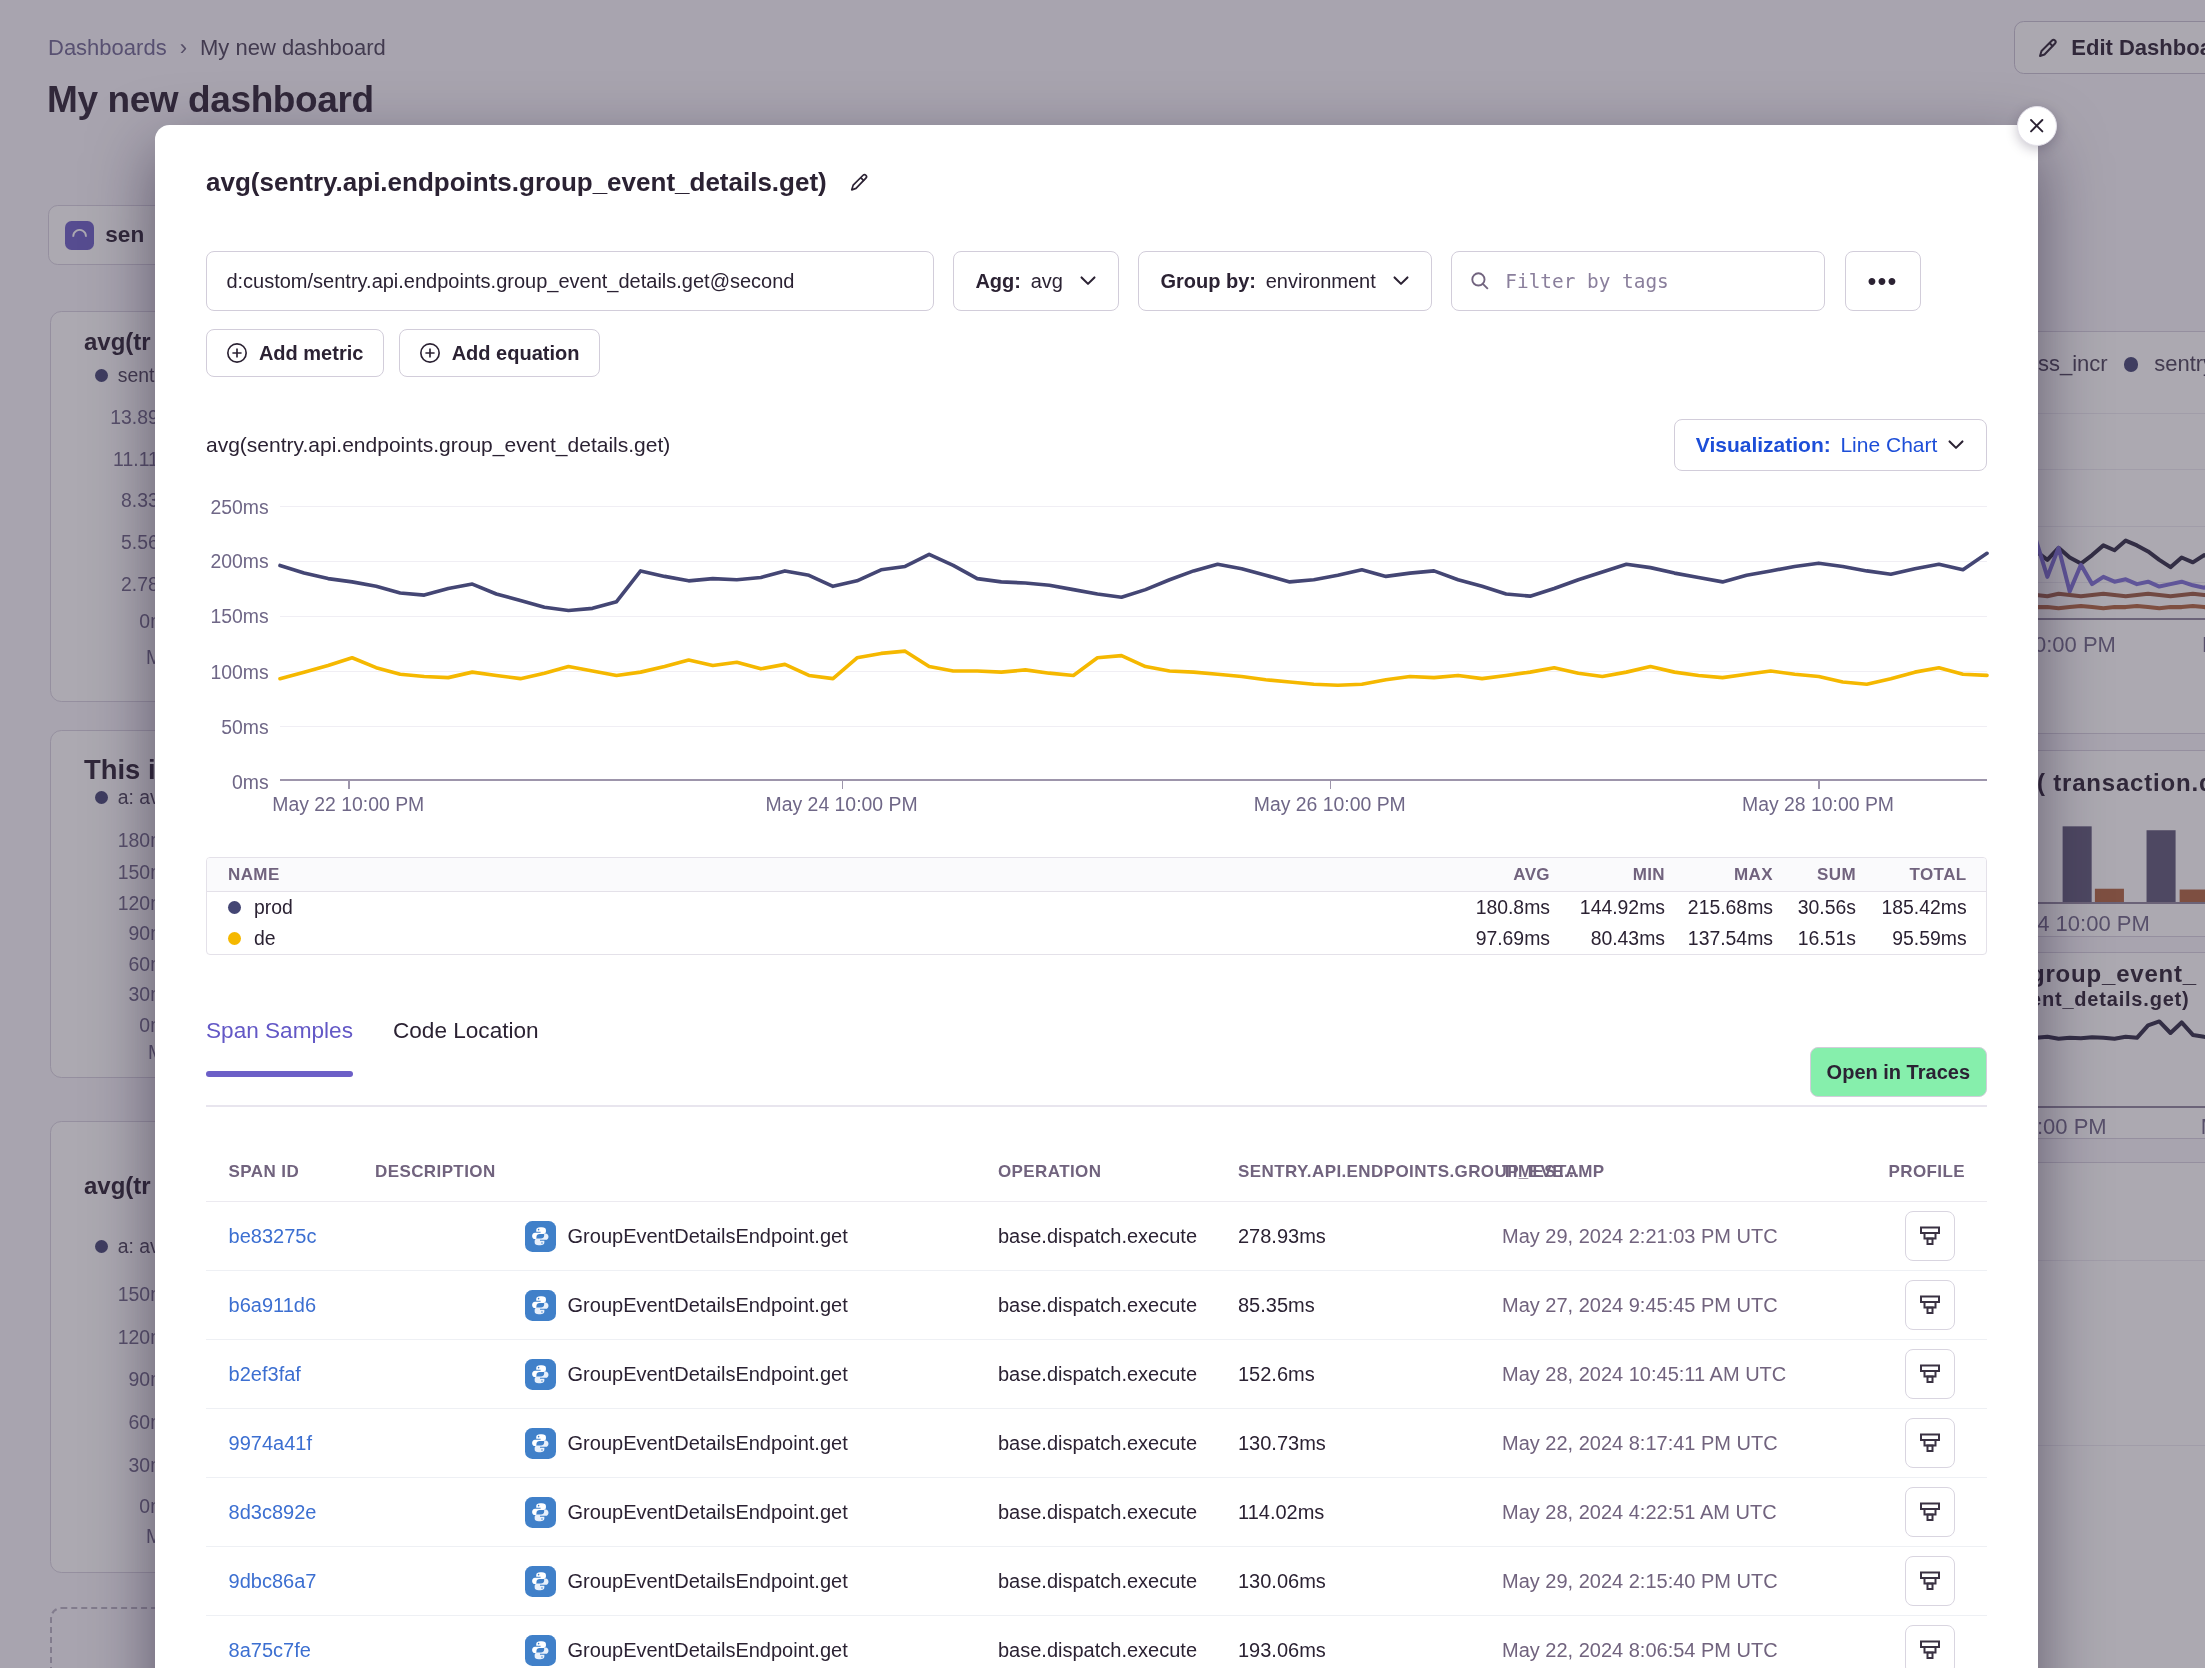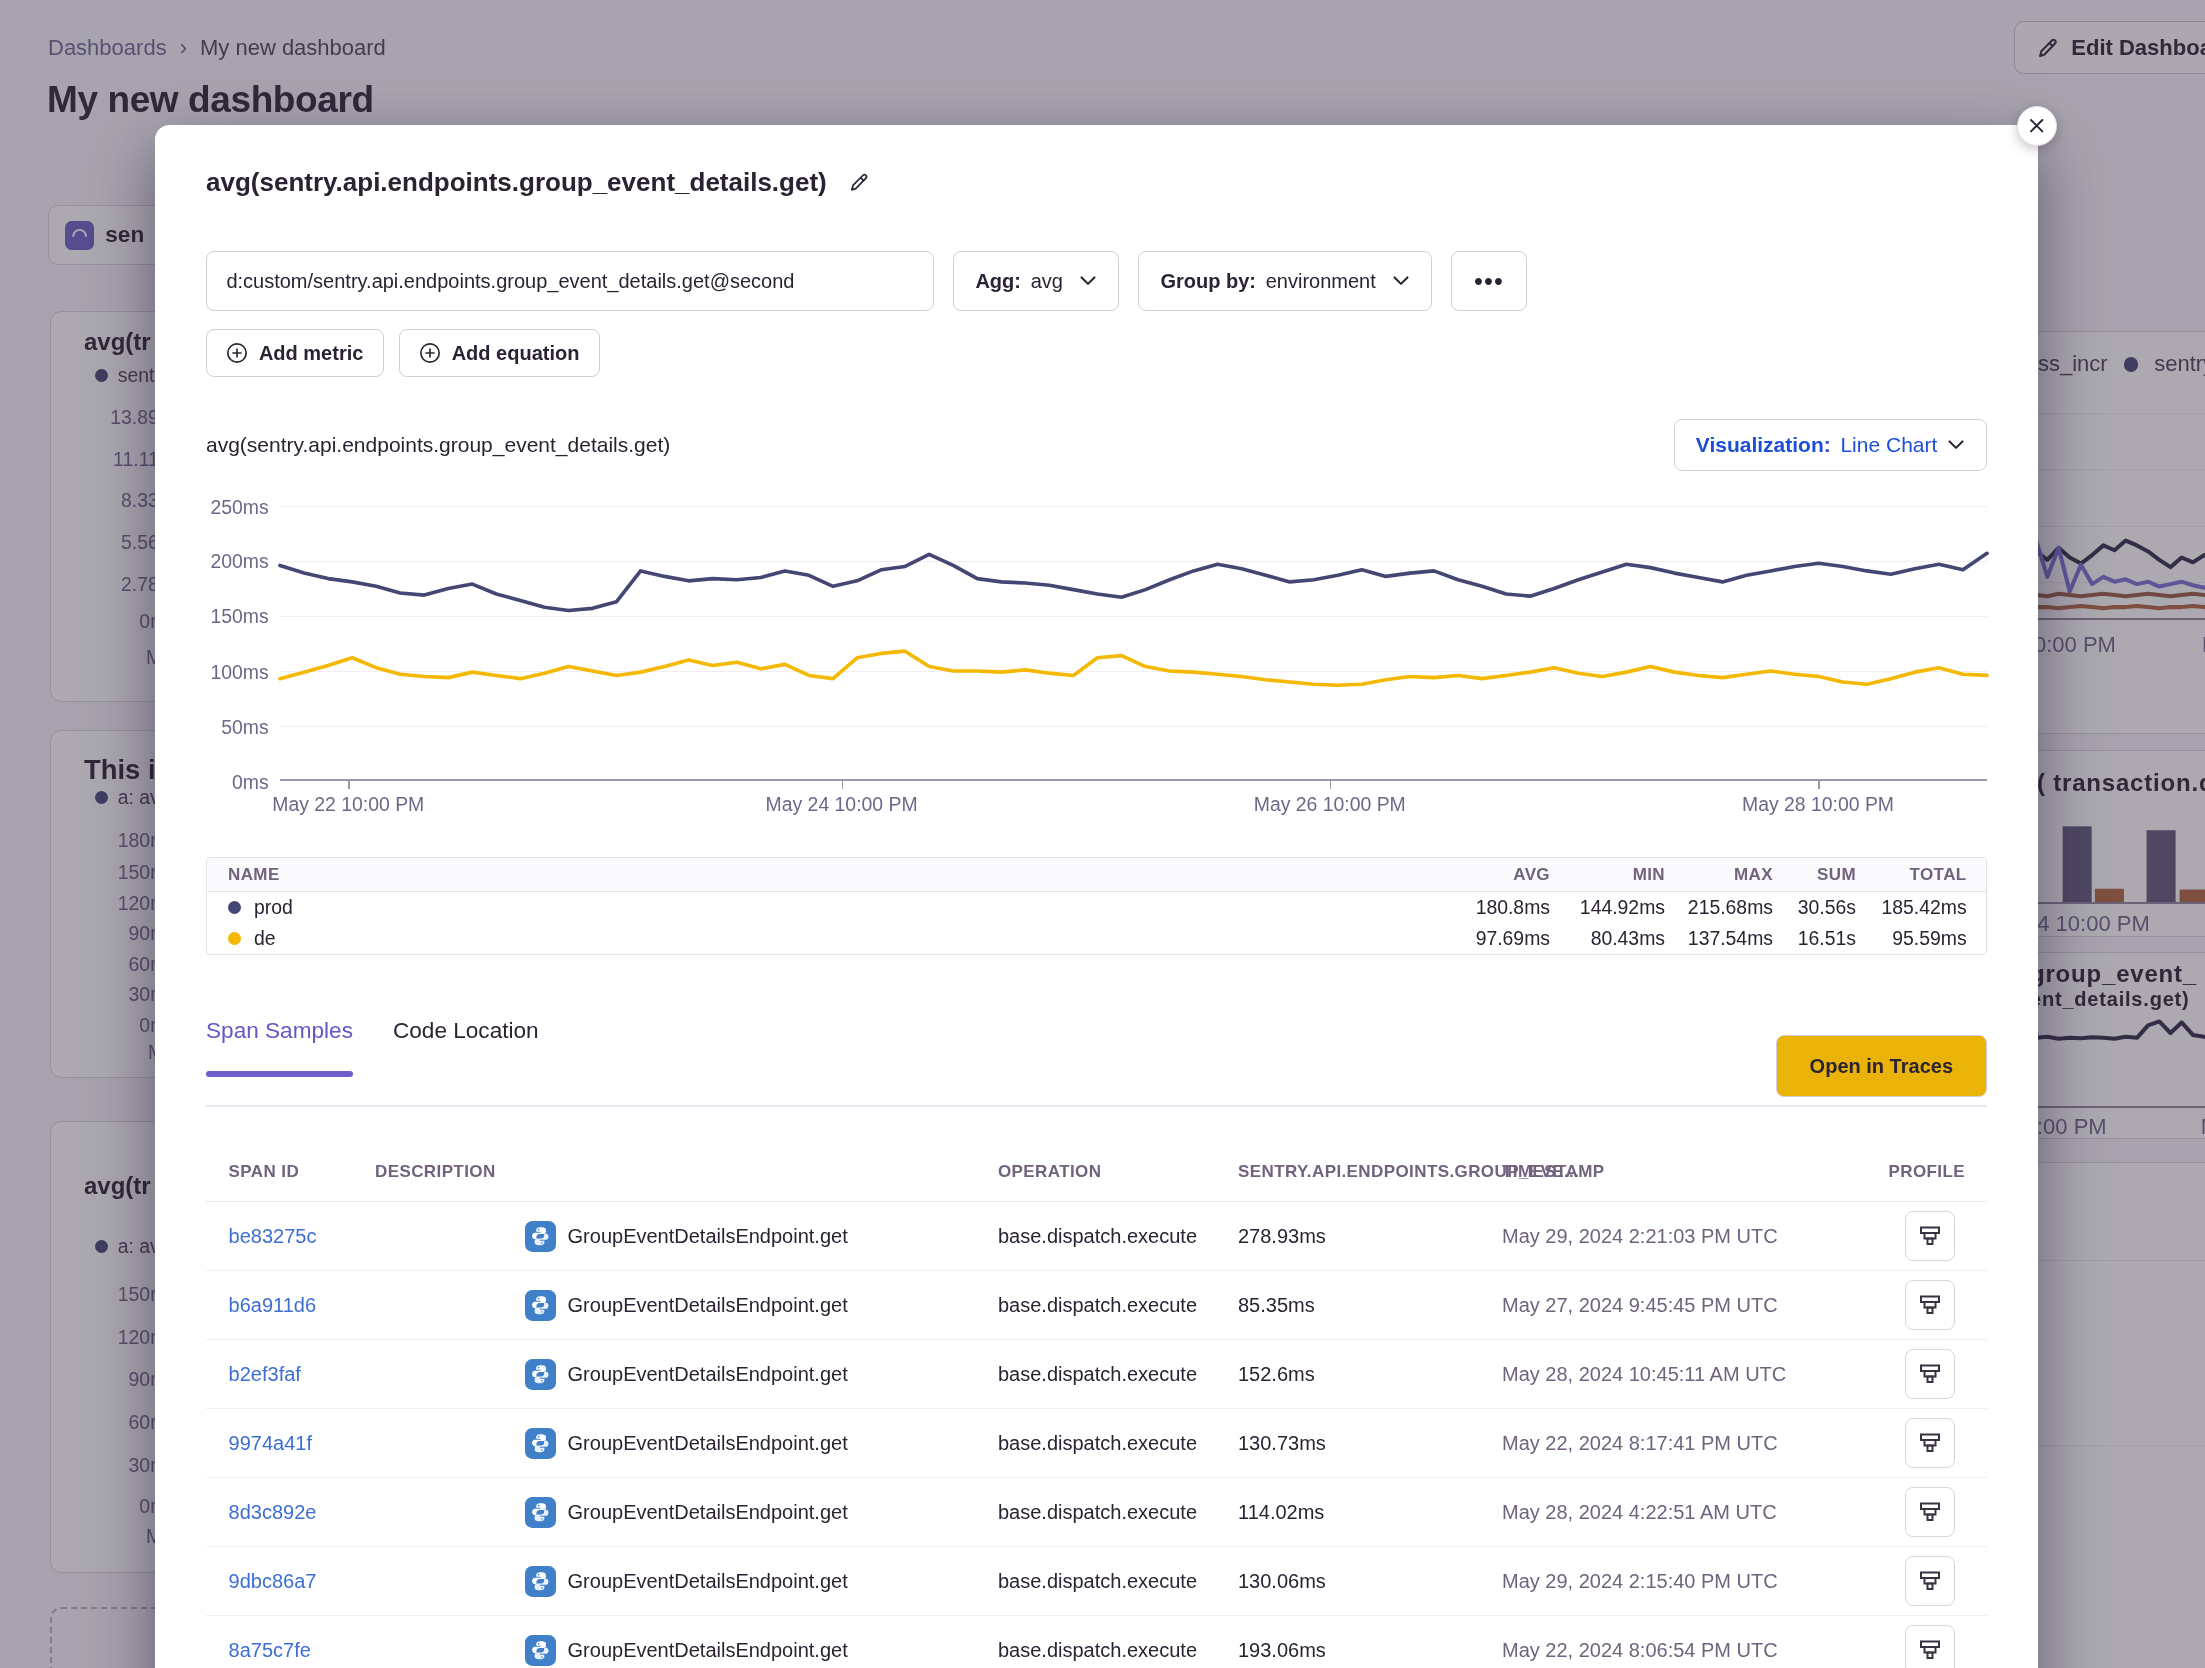--- a/index.html
+++ b/index.html
@@ -88,22 +88,22 @@
   .sum-row > div { text-align:right; }
   .sum-row > .n { text-align:left; padding-left:21px; display:flex; align-items:center; gap:13px; }
   .sum-row > div:last-child { padding-right:19.4px; }
 
   .tabs-row { position:relative; margin-top:63px; padding-bottom:32px; }
   .tabs-row .divider { position:absolute; left:0; right:0; bottom:0; height:1.6px; background:#e8e5ee; }
   .tabs { display:flex; gap:40px; font-size:22.6px; }
   .tab { position:relative; padding-bottom:31px; color:#2b2233; cursor:pointer; }
   .tab.active { color:#6358c6; }
   .tab.active::after { content:""; position:absolute; left:0; right:0; bottom:-1.6px; height:5.6px; border-radius:3.2px; background:#6c5fc7; }
-  .traces-btn { position:absolute; right:0; bottom:9.7px; height:62px; padding:0 33px; border:1.6px solid #d2cdda; border-radius:8px;
-    background:#eab308; font-size:20px; font-weight:700; color:#2b2233; }
+  .traces-btn { position:absolute; right:0; bottom:9.7px; height:50px; padding:0 16px; border:1.6px solid #d2cdda; border-radius:8px;
+    background:#86efac; font-size:20px; font-weight:700; color:#2b2233; }
 
   .sm-grid { display:grid; grid-template-columns:169px 623px 240px 208px 427px 114px; align-items:center; }
   .sm-head { margin-top:35px; height:60px; color:#71637e; font-size:17px; font-weight:700; letter-spacing:0.4px; border-bottom:1.6px solid #eceaf0; }
   .sm-head > div:nth-child(1) { padding-left:22.6px; }
   .sm-head > div:nth-child(4) { text-align:right; }
   .sm-head > div:nth-child(5) { padding-left:56px; }
   .sm-head > div:nth-child(6) { text-align:right; padding-right:22px; }
   .sm-row { height:69px; font-size:20px; border-bottom:1.6px solid #eef0f4; }
   .sm-row .sid { padding-left:22.6px; color:#3c6fd1; cursor:pointer; }
   .sm-row .desc { display:flex; align-items:center; gap:11.3px;justify-content:center; }
@@ -283,20 +283,29 @@
       </button>
       <button class="sel-btn">
         <b>Group by:</b>
         <span>environment</span>
         <span class="chev" style="display:flex;">
           <svg width="18" height="11.3" viewBox="0 0 22 14" fill="none" stroke="#2b2233" stroke-width="2.6" stroke-linecap="round" stroke-linejoin="round">
               <path d="M3 3l8 8 8-8"></path>
             </svg>
         </span>
       </button>
+      <div class="filter-wrap">
+        <span class="filter-ic">
+          <svg width="22.6" height="22.6" viewBox="0 0 24 24" fill="none" stroke="#71637e" stroke-width="2">
+              <circle cx="10" cy="10" r="6.5"></circle>
+              <path d="M15 15l5 5"></path>
+            </svg>
+        </span>
+        <input class="filter-input" placeholder="Filter by tags" style="">
+      </div>
       <button class="more-btn"><span>•••</span></button>
     </div>
 
     <div class="add-row">
       <button class="add-btn">
         <span style="display:flex;">
           <svg width="22" height="22" viewBox="0 0 24 24" fill="none" stroke="#2b2233" stroke-width="1.8">
               <circle cx="12" cy="12" r="10"></circle>
               <path d="M12 7v10M7 12h10"></path>
             </svg>

